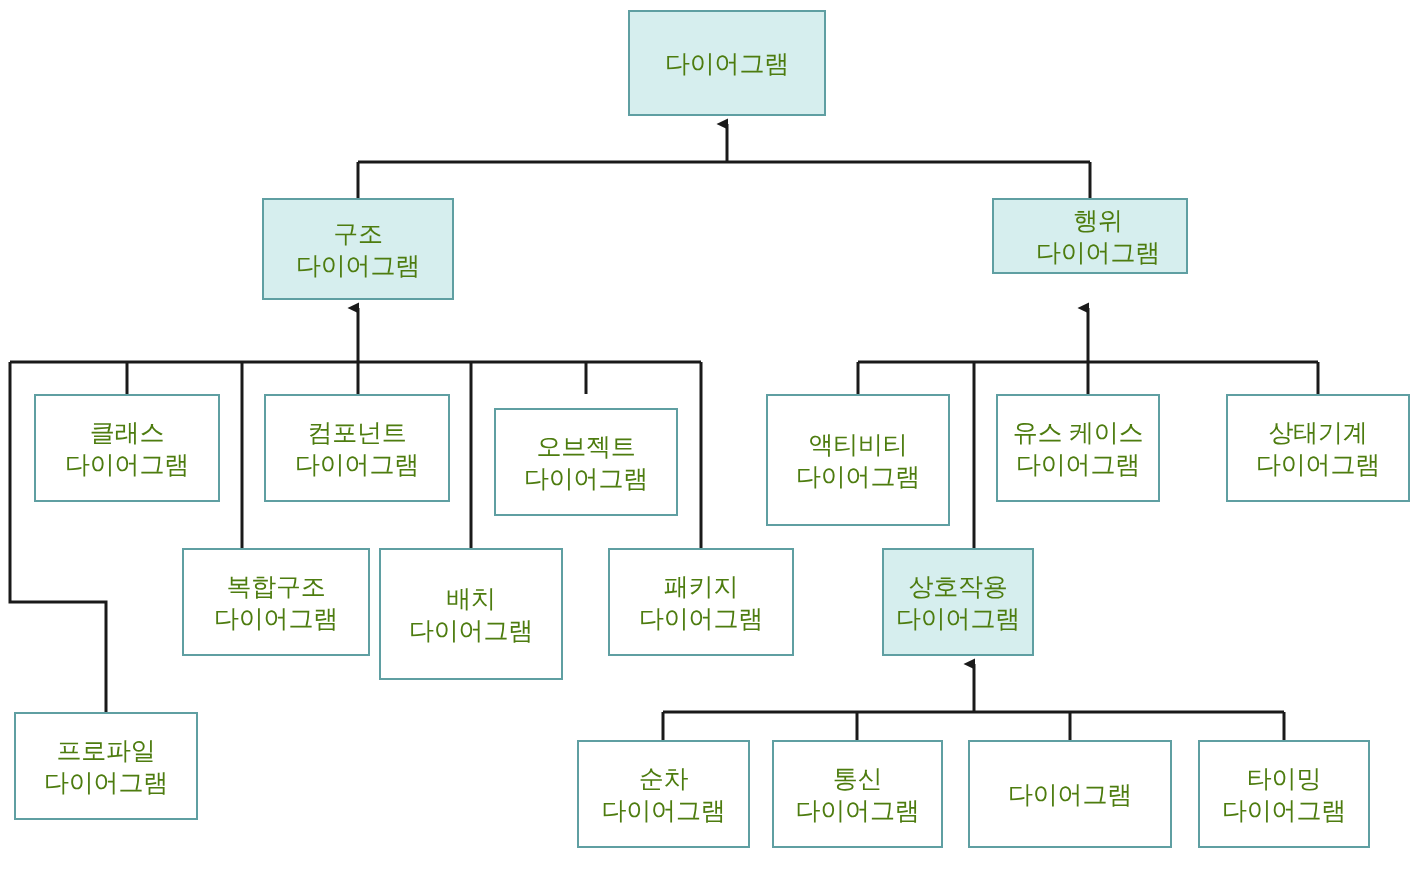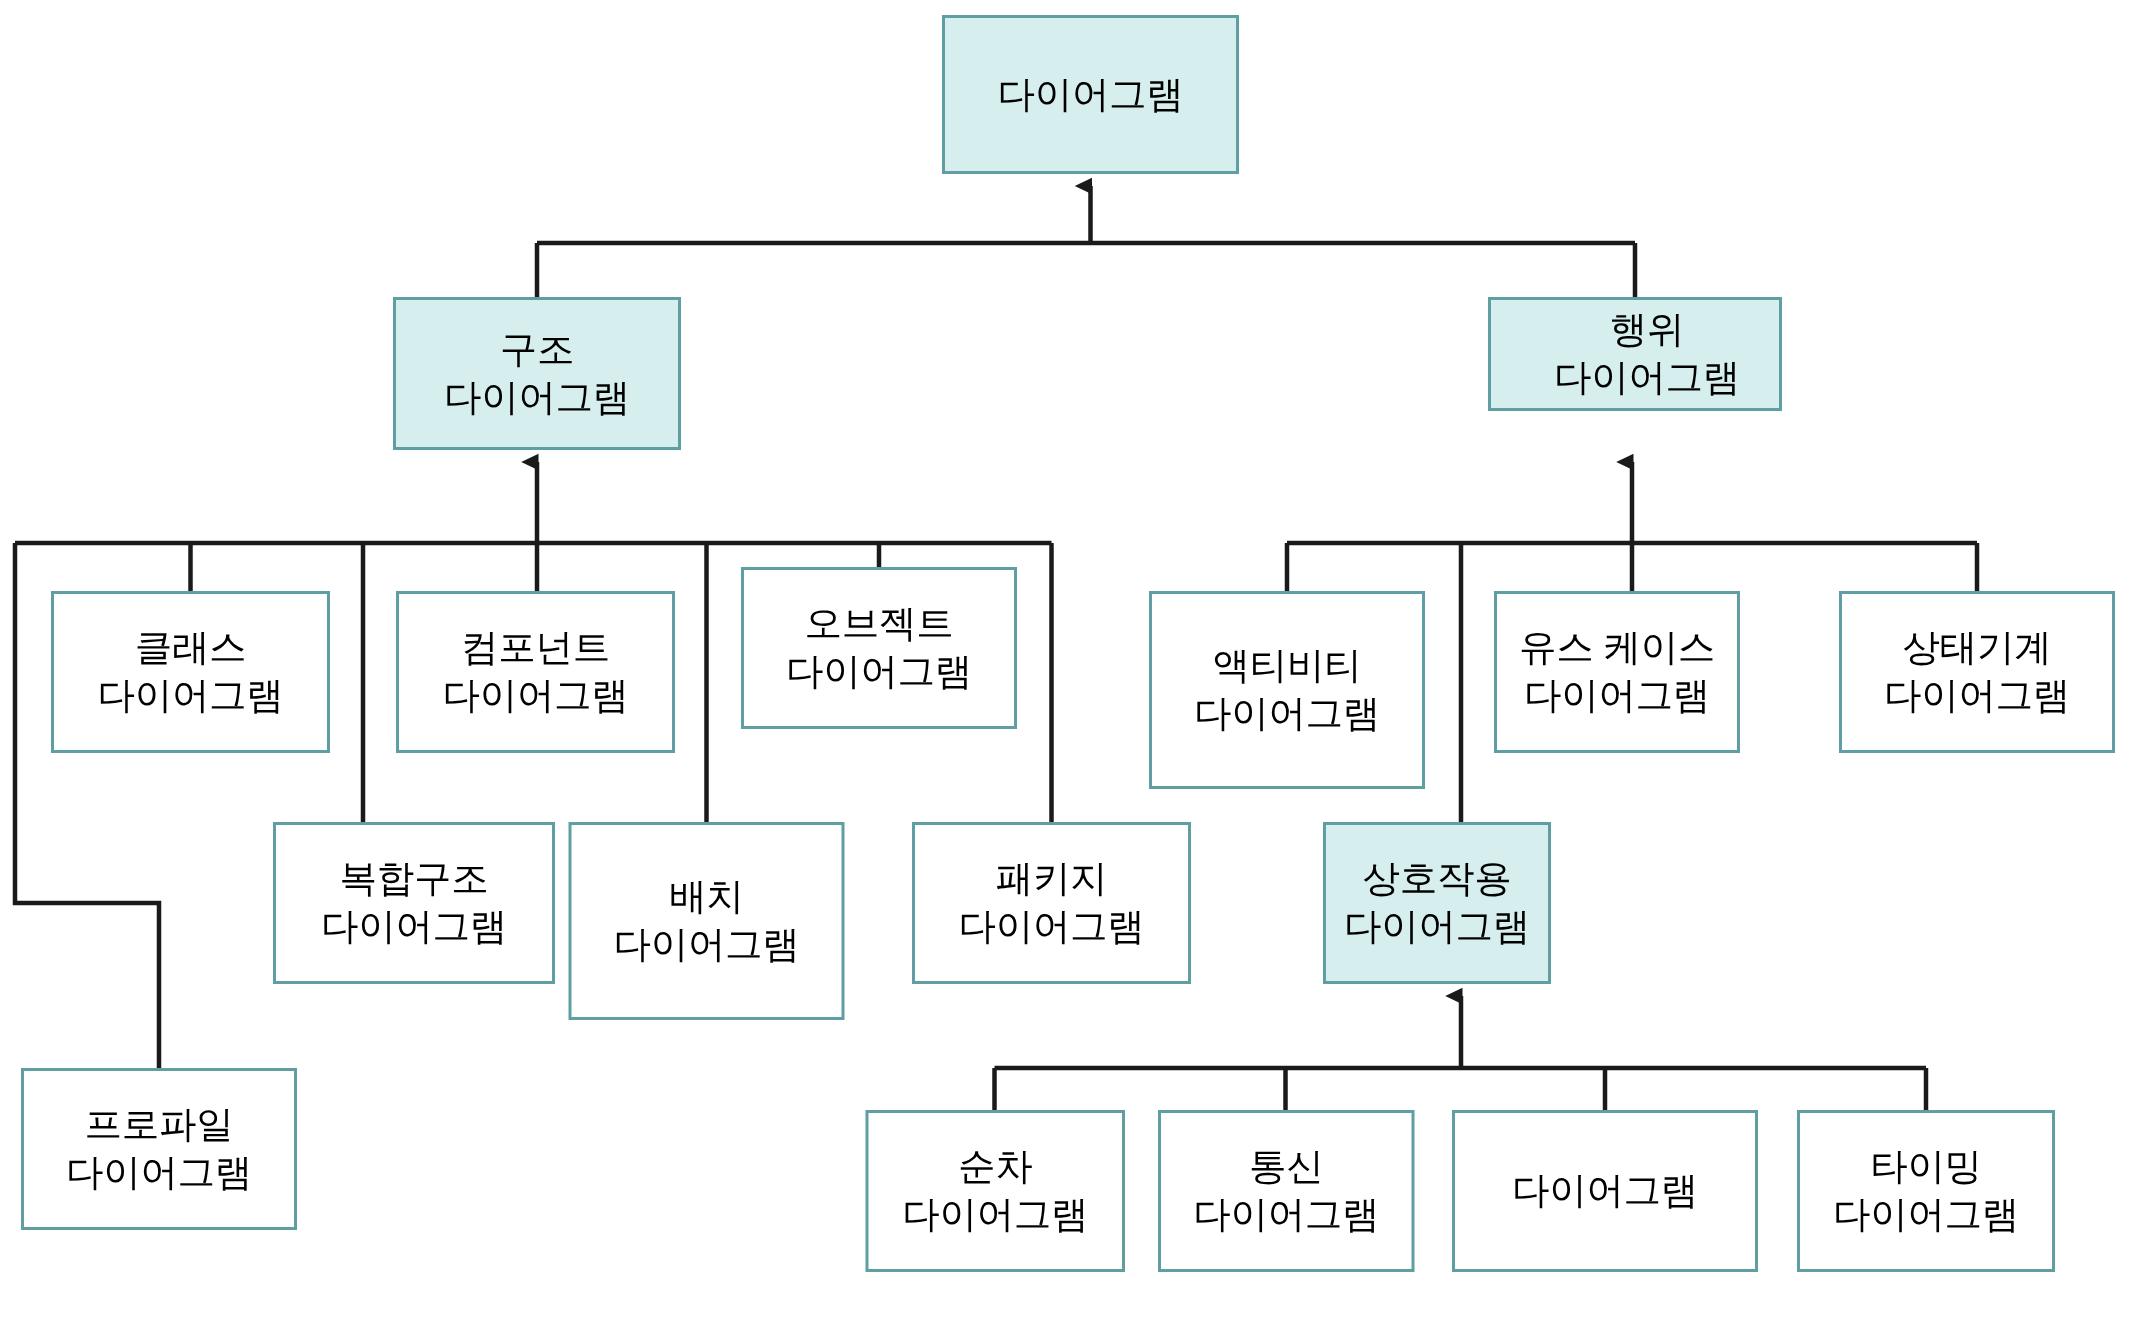--- a/index.html
+++ b/index.html
@@ -28,21 +28,21 @@
   .node {
     position: absolute;
     box-sizing: border-box;
     border: 2px solid #5f9fa2;
     background: #ffffff;
     display: flex;
     flex-direction: column;
     align-items: center;
     justify-content: center;
     text-align: center;
-    color: #000000;
+    color: #4d7c0f;
     font-size: 25px;
     line-height: 1.30;
     letter-spacing: -0.2px;
     white-space: nowrap;
   }
   .node.filled {
     background: #d6eeee;
   }
   .node .l1, .node .l2 {
     display: block;
@@ -118,21 +118,21 @@
   <div class="node" style="left:34px;top:394px;width:186px;height:108px;">
     <span class="l1">클래스</span>
     <span class="l2">다이어그램</span>
   </div>
 
   <div class="node" style="left:264px;top:394px;width:186px;height:108px;">
     <span class="l1">컴포넌트</span>
     <span class="l2">다이어그램</span>
   </div>
 
-  <div class="node" style="left:494px;top:378px;width:184px;height:108px;">
+  <div class="node" style="left:494px;top:408px;width:184px;height:108px;">
     <span class="l1">오브젝트</span>
     <span class="l2">다이어그램</span>
   </div>
 
   <div class="node" style="left:158px;top:548px;width:188px;height:108px;margin-left:24px;">
     <span class="l1">복합구조</span>
     <span class="l2">다이어그램</span>
   </div>
 
   <div class="node" style="left:379px;top:548px;width:184px;height:132px;">

